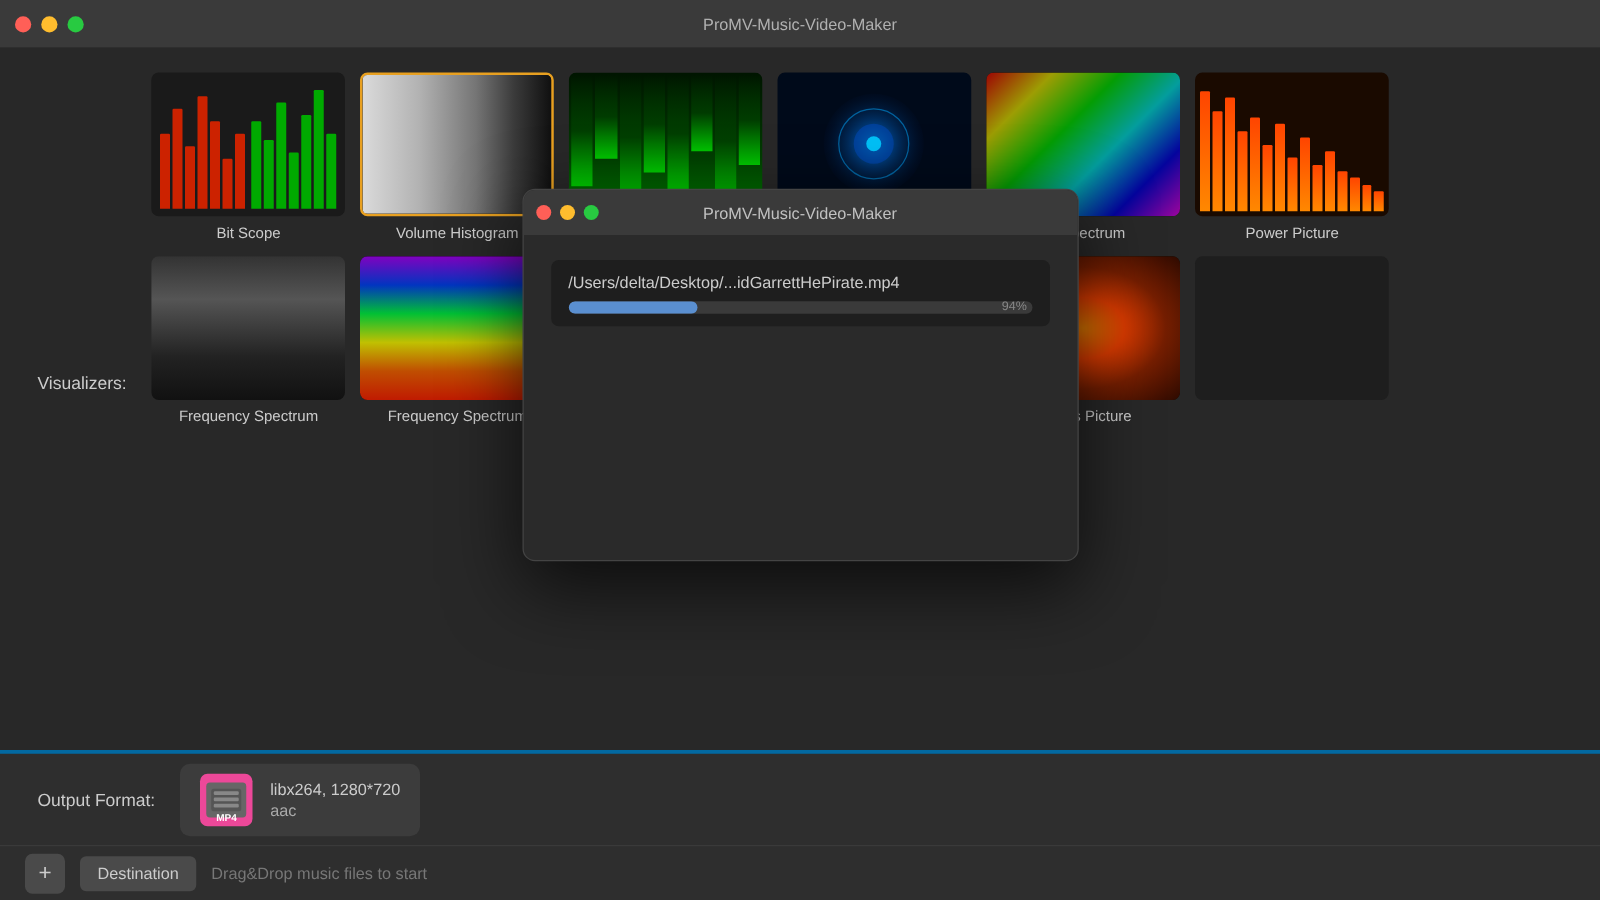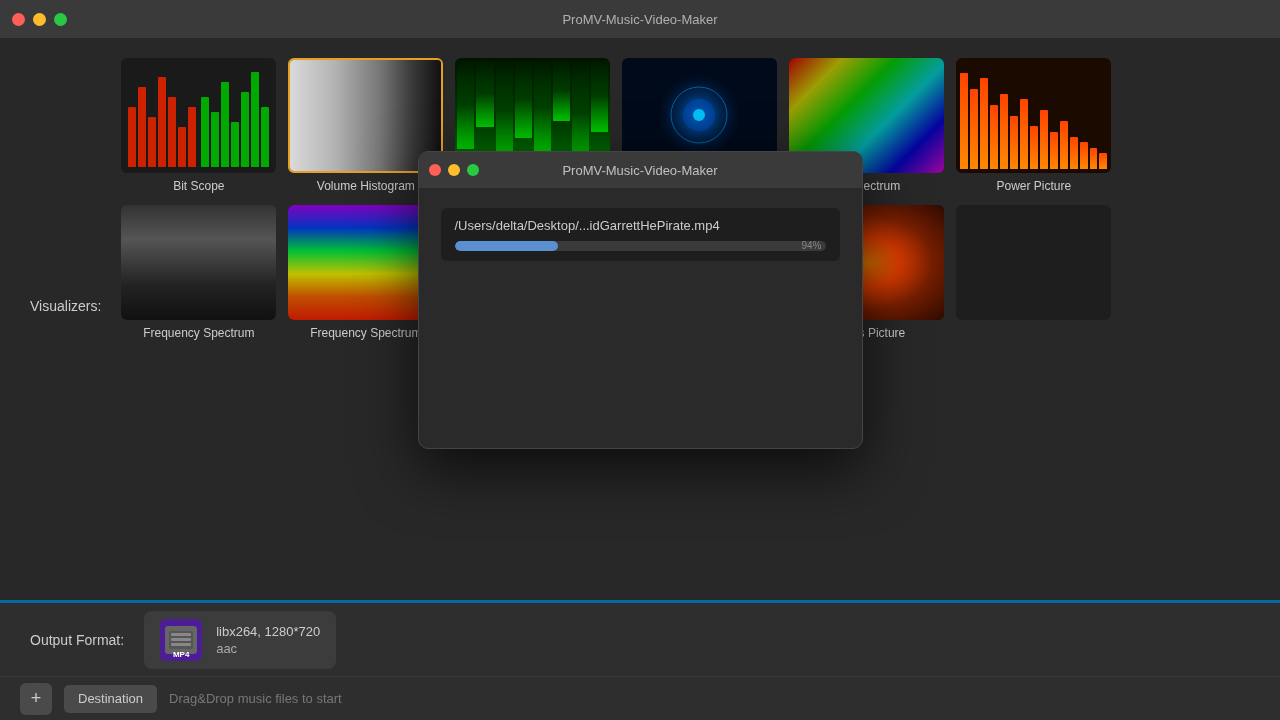--- a/index.html
+++ b/index.html
@@ -264,21 +264,21 @@
       align-items: center;
       background: #3c3c3c;
       border-radius: 8px;
       padding: 8px 16px;
       gap: 14px;
       min-width: 180px;
     }
     .mp4-icon {
       width: 42px;
       height: 42px;
-      background: #4c1d95;
+      background: #ec4899;
       border-radius: 6px;
       display: flex;
       flex-direction: column;
       align-items: center;
       justify-content: center;
       position: relative;
     }
     .mp4-label-text {
       font-size: 8px;
       color: #fff;

